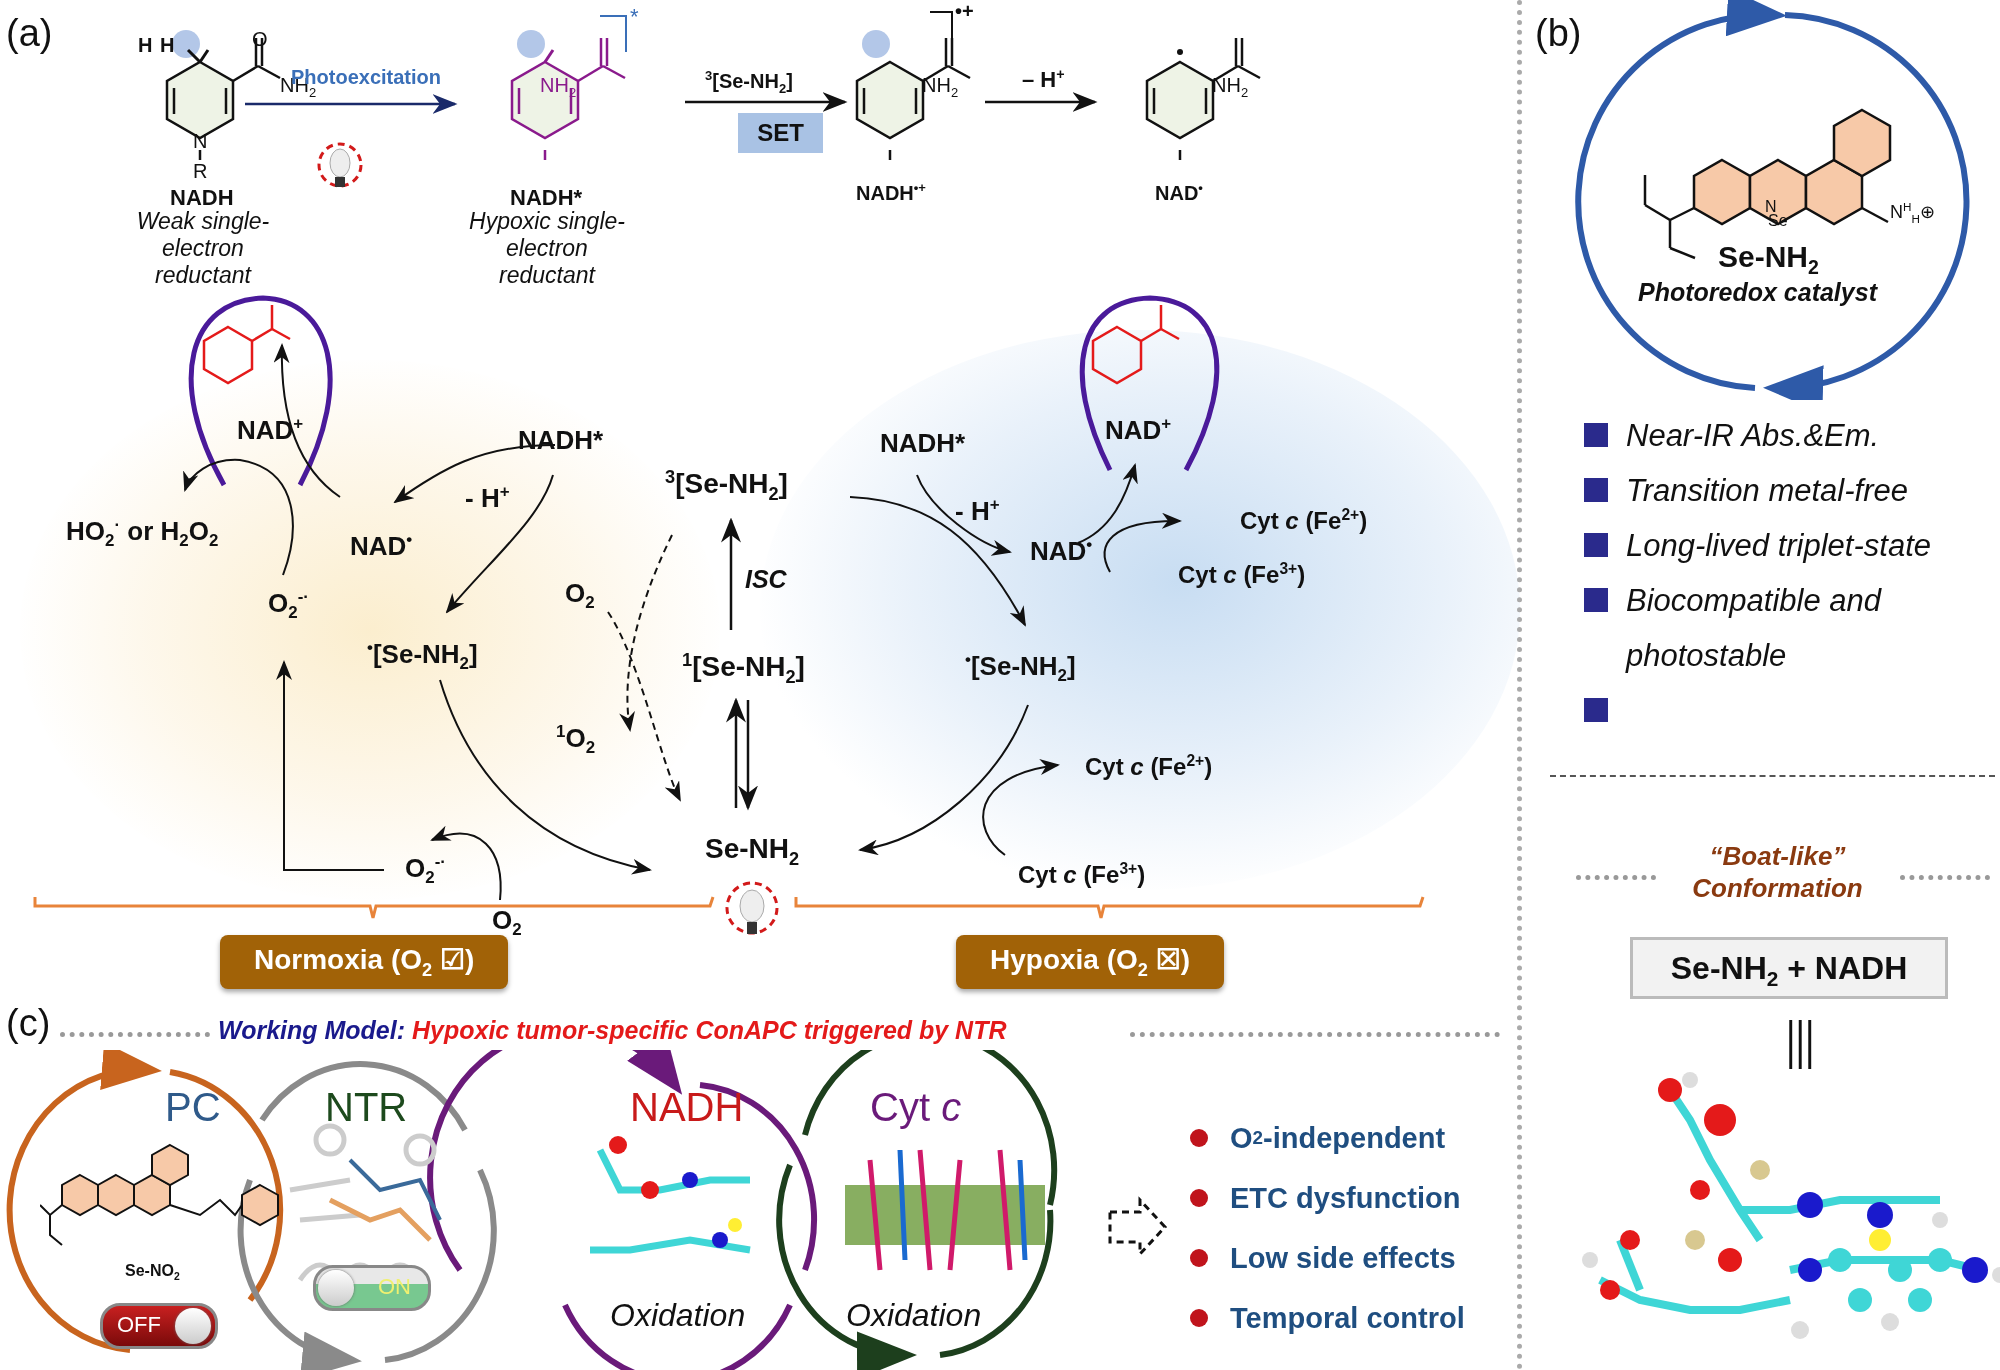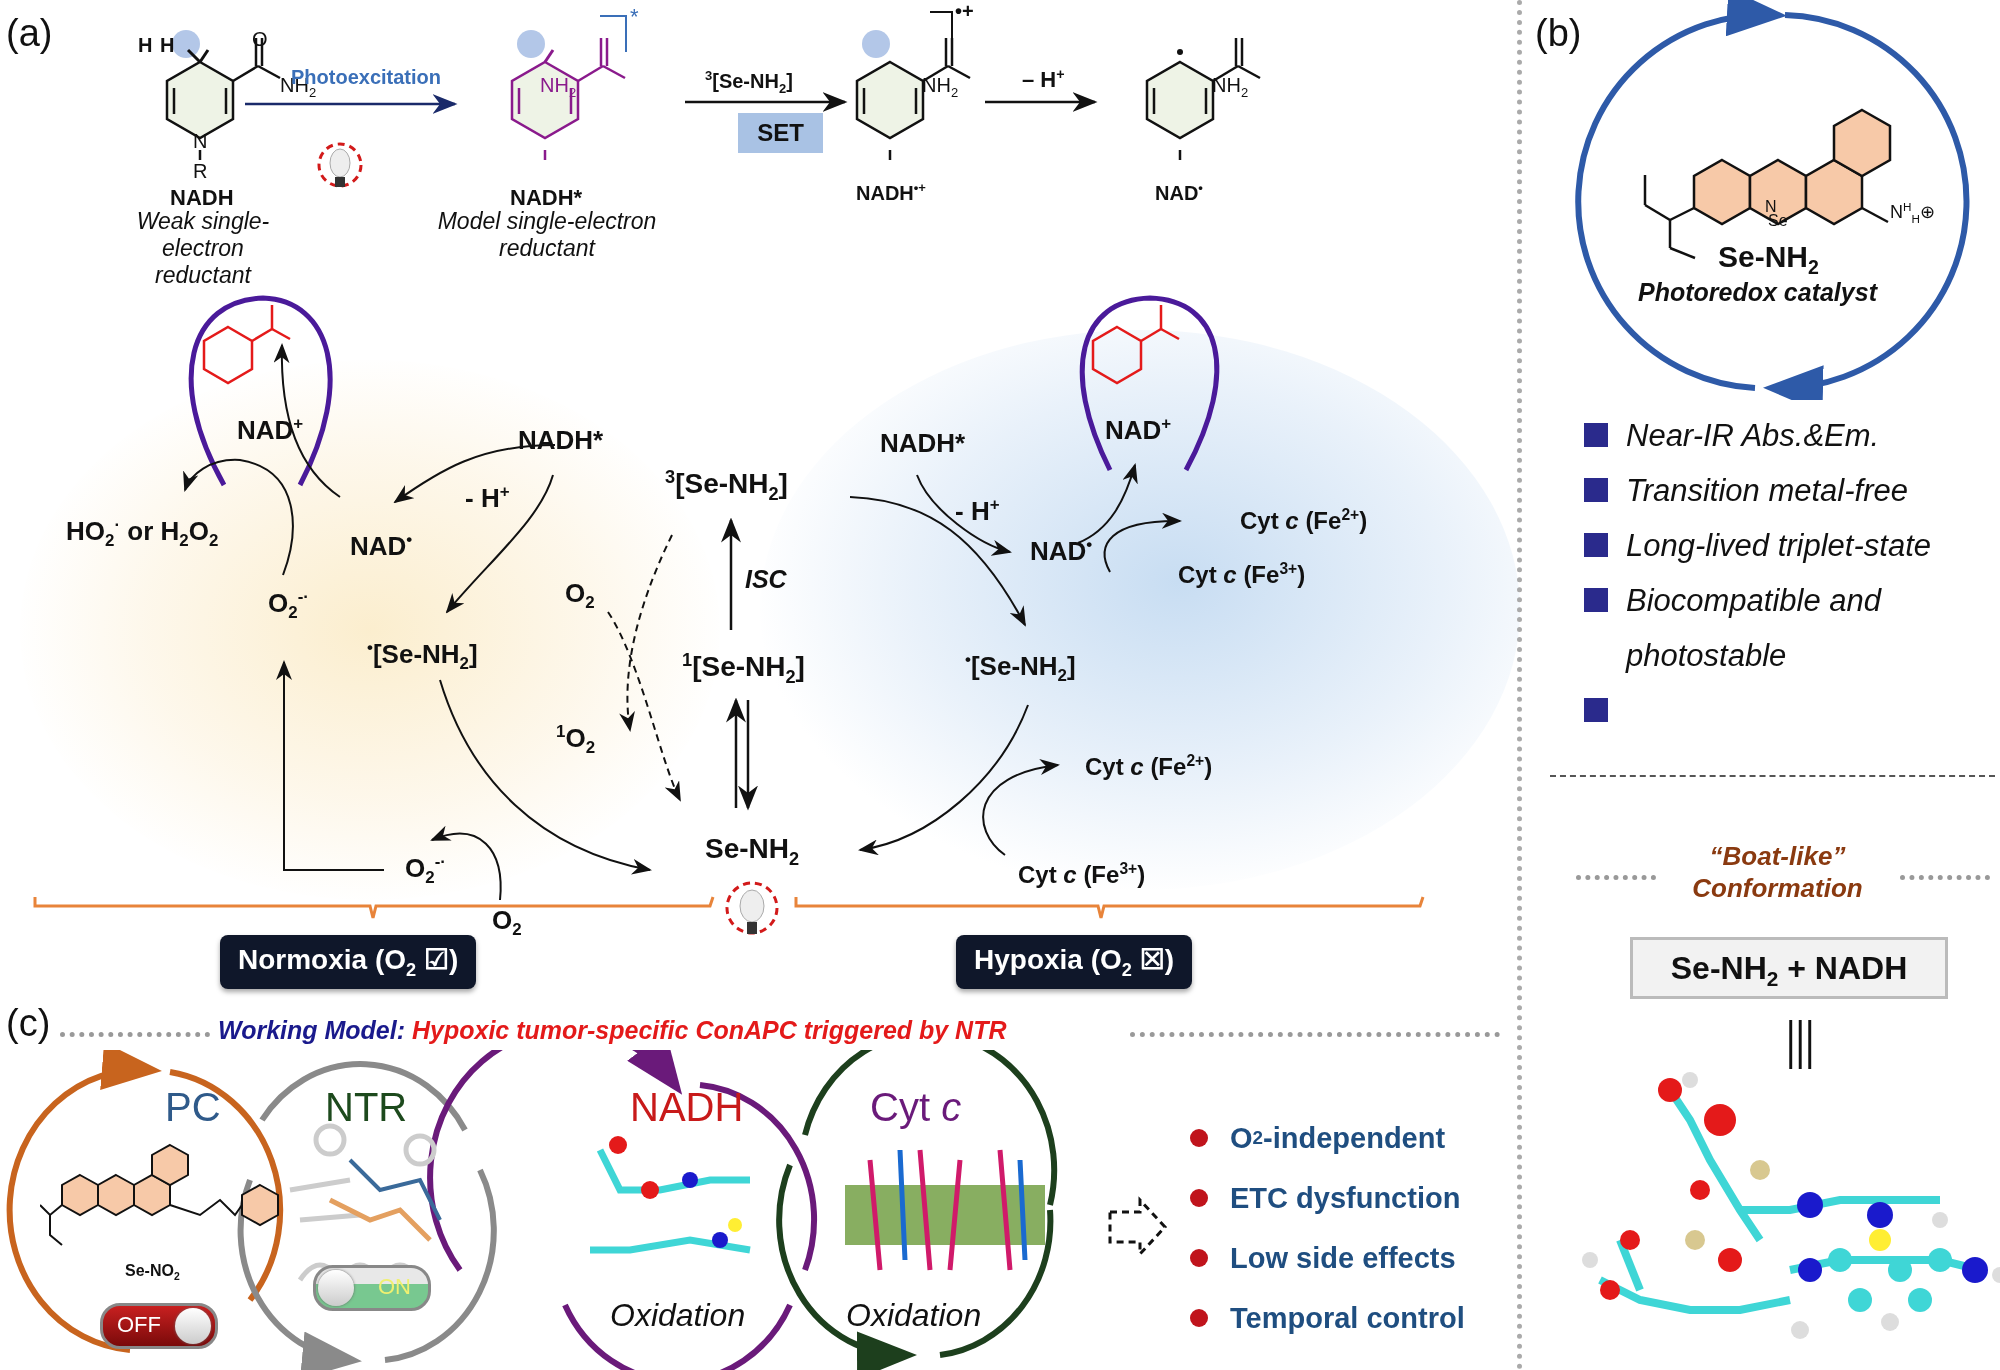--- a/index.html
+++ b/index.html
@@ -7,22 +7,22 @@
   .abs{position:absolute;}
   .b{font-weight:bold;}
   .it{font-style:italic;}
   .lbl{font-size:26px;font-weight:bold;white-space:nowrap;}
   .panel-letter{font-size:38px;font-weight:normal;}
   sub,sup{font-size:65%;}
   .glow-yellow{position:absolute;left:20px;top:360px;width:700px;height:540px;border-radius:50%;
     background:radial-gradient(ellipse at center, rgba(250,232,190,0.75) 0%, rgba(252,240,215,0.5) 45%, rgba(255,255,255,0) 72%);}
   .glow-blue{position:absolute;left:760px;top:330px;width:760px;height:560px;border-radius:50%;
     background:radial-gradient(ellipse at 55% 45%, rgba(190,215,240,0.85) 0%, rgba(215,230,246,0.55) 45%, rgba(255,255,255,0) 72%);}
-  .cond-badge{position:absolute;background:#0f172a;color:#fff;font-weight:bold;font-size:28px;border-radius:8px;
-    padding:8px 18px;box-shadow:0 3px 5px rgba(0,0,0,0.35);white-space:nowrap;}
+  .cond-badge{position:absolute;background:#a16207;color:#fff;font-weight:bold;font-size:28px;border-radius:8px;
+    padding:8px 34px;box-shadow:0 3px 5px rgba(0,0,0,0.35);white-space:nowrap;}
   .feature-list{position:absolute;left:1584px;top:408px;}
   .feature-item{display:flex;align-items:flex-start;font-style:italic;font-size:31px;line-height:55px;}
   .sq{width:24px;height:24px;background:#2a2a8c;margin-top:15px;margin-right:18px;flex:none;}
   .effect-list{position:absolute;left:1190px;top:1108px;}
   .effect-item{display:flex;align-items:center;font-weight:bold;font-size:29px;color:#1f4e80;height:60px;}
   .dot{width:18px;height:18px;border-radius:50%;background:#c0141c;margin-right:22px;}
   .dotted-v{position:absolute;left:1517px;top:0;width:0;height:1370px;border-left:5px dotted #aaa;}
   .setbox{position:absolute;left:738px;top:113px;width:85px;height:40px;background:#a9c2e4;font-weight:bold;font-size:24px;text-align:center;line-height:40px;}
   .combo-box{position:absolute;left:1630px;top:937px;width:312px;height:56px;background:#f2f2f2;border:3px solid #bbb;
     font-weight:bold;font-size:32px;text-align:center;line-height:56px;}
@@ -147,21 +147,21 @@
 <div class="abs" style="left:193px;top:130px;font-size:20px;">N</div>
 <div class="abs" style="left:193px;top:160px;font-size:20px;">R</div>
 <div class="abs lbl" style="left:170px;top:185px;font-size:22px;">NADH</div>
 <div class="abs it" style="left:98px;top:208px;font-size:23px;width:210px;text-align:center;"><span>Weak single-electron</span><br><span>reductant</span></div>
 
 <div class="abs b" style="left:262px;top:66px;font-size:20px;color:#3a6fb8;margin-left:29px;">Photoexcitation</div>
 
 <div class="abs" style="left:540px;top:74px;font-size:20px;color:#8a1a8c;"><span>NH</span><sub>2</sub></div>
 <div class="abs" style="left:630px;top:4px;font-size:22px;color:#3a6fb8;">*</div>
 <div class="abs lbl" style="left:510px;top:185px;font-size:22px;">NADH*</div>
-<div class="abs it" style="left:432px;top:208px;font-size:23px;width:230px;text-align:center;"><span>Model single-electron</span><br><span>reductant</span></div>
+<div class="abs it" style="left:432px;top:208px;font-size:23px;width:230px;text-align:center;"><span>Hypoxic single-electron</span><br><span>reductant</span></div>
 
 <div class="abs b" style="left:705px;top:68px;font-size:20px;"><sup>3</sup><span>[Se-NH</span><sub>2</sub><span>]</span></div>
 <div class="setbox">SET</div>
 
 <div class="abs" style="left:922px;top:74px;font-size:20px;"><span>NH</span><sub>2</sub></div>
 <div class="abs b" style="left:955px;top:0px;font-size:20px;">•+</div>
 <div class="abs lbl" style="left:856px;top:180px;font-size:20px;"><span>NADH</span><sup>•+</sup></div>
 
 <div class="abs b" style="left:1022px;top:66px;font-size:22px;"><span>– H</span><sup>+</sup></div>
 

